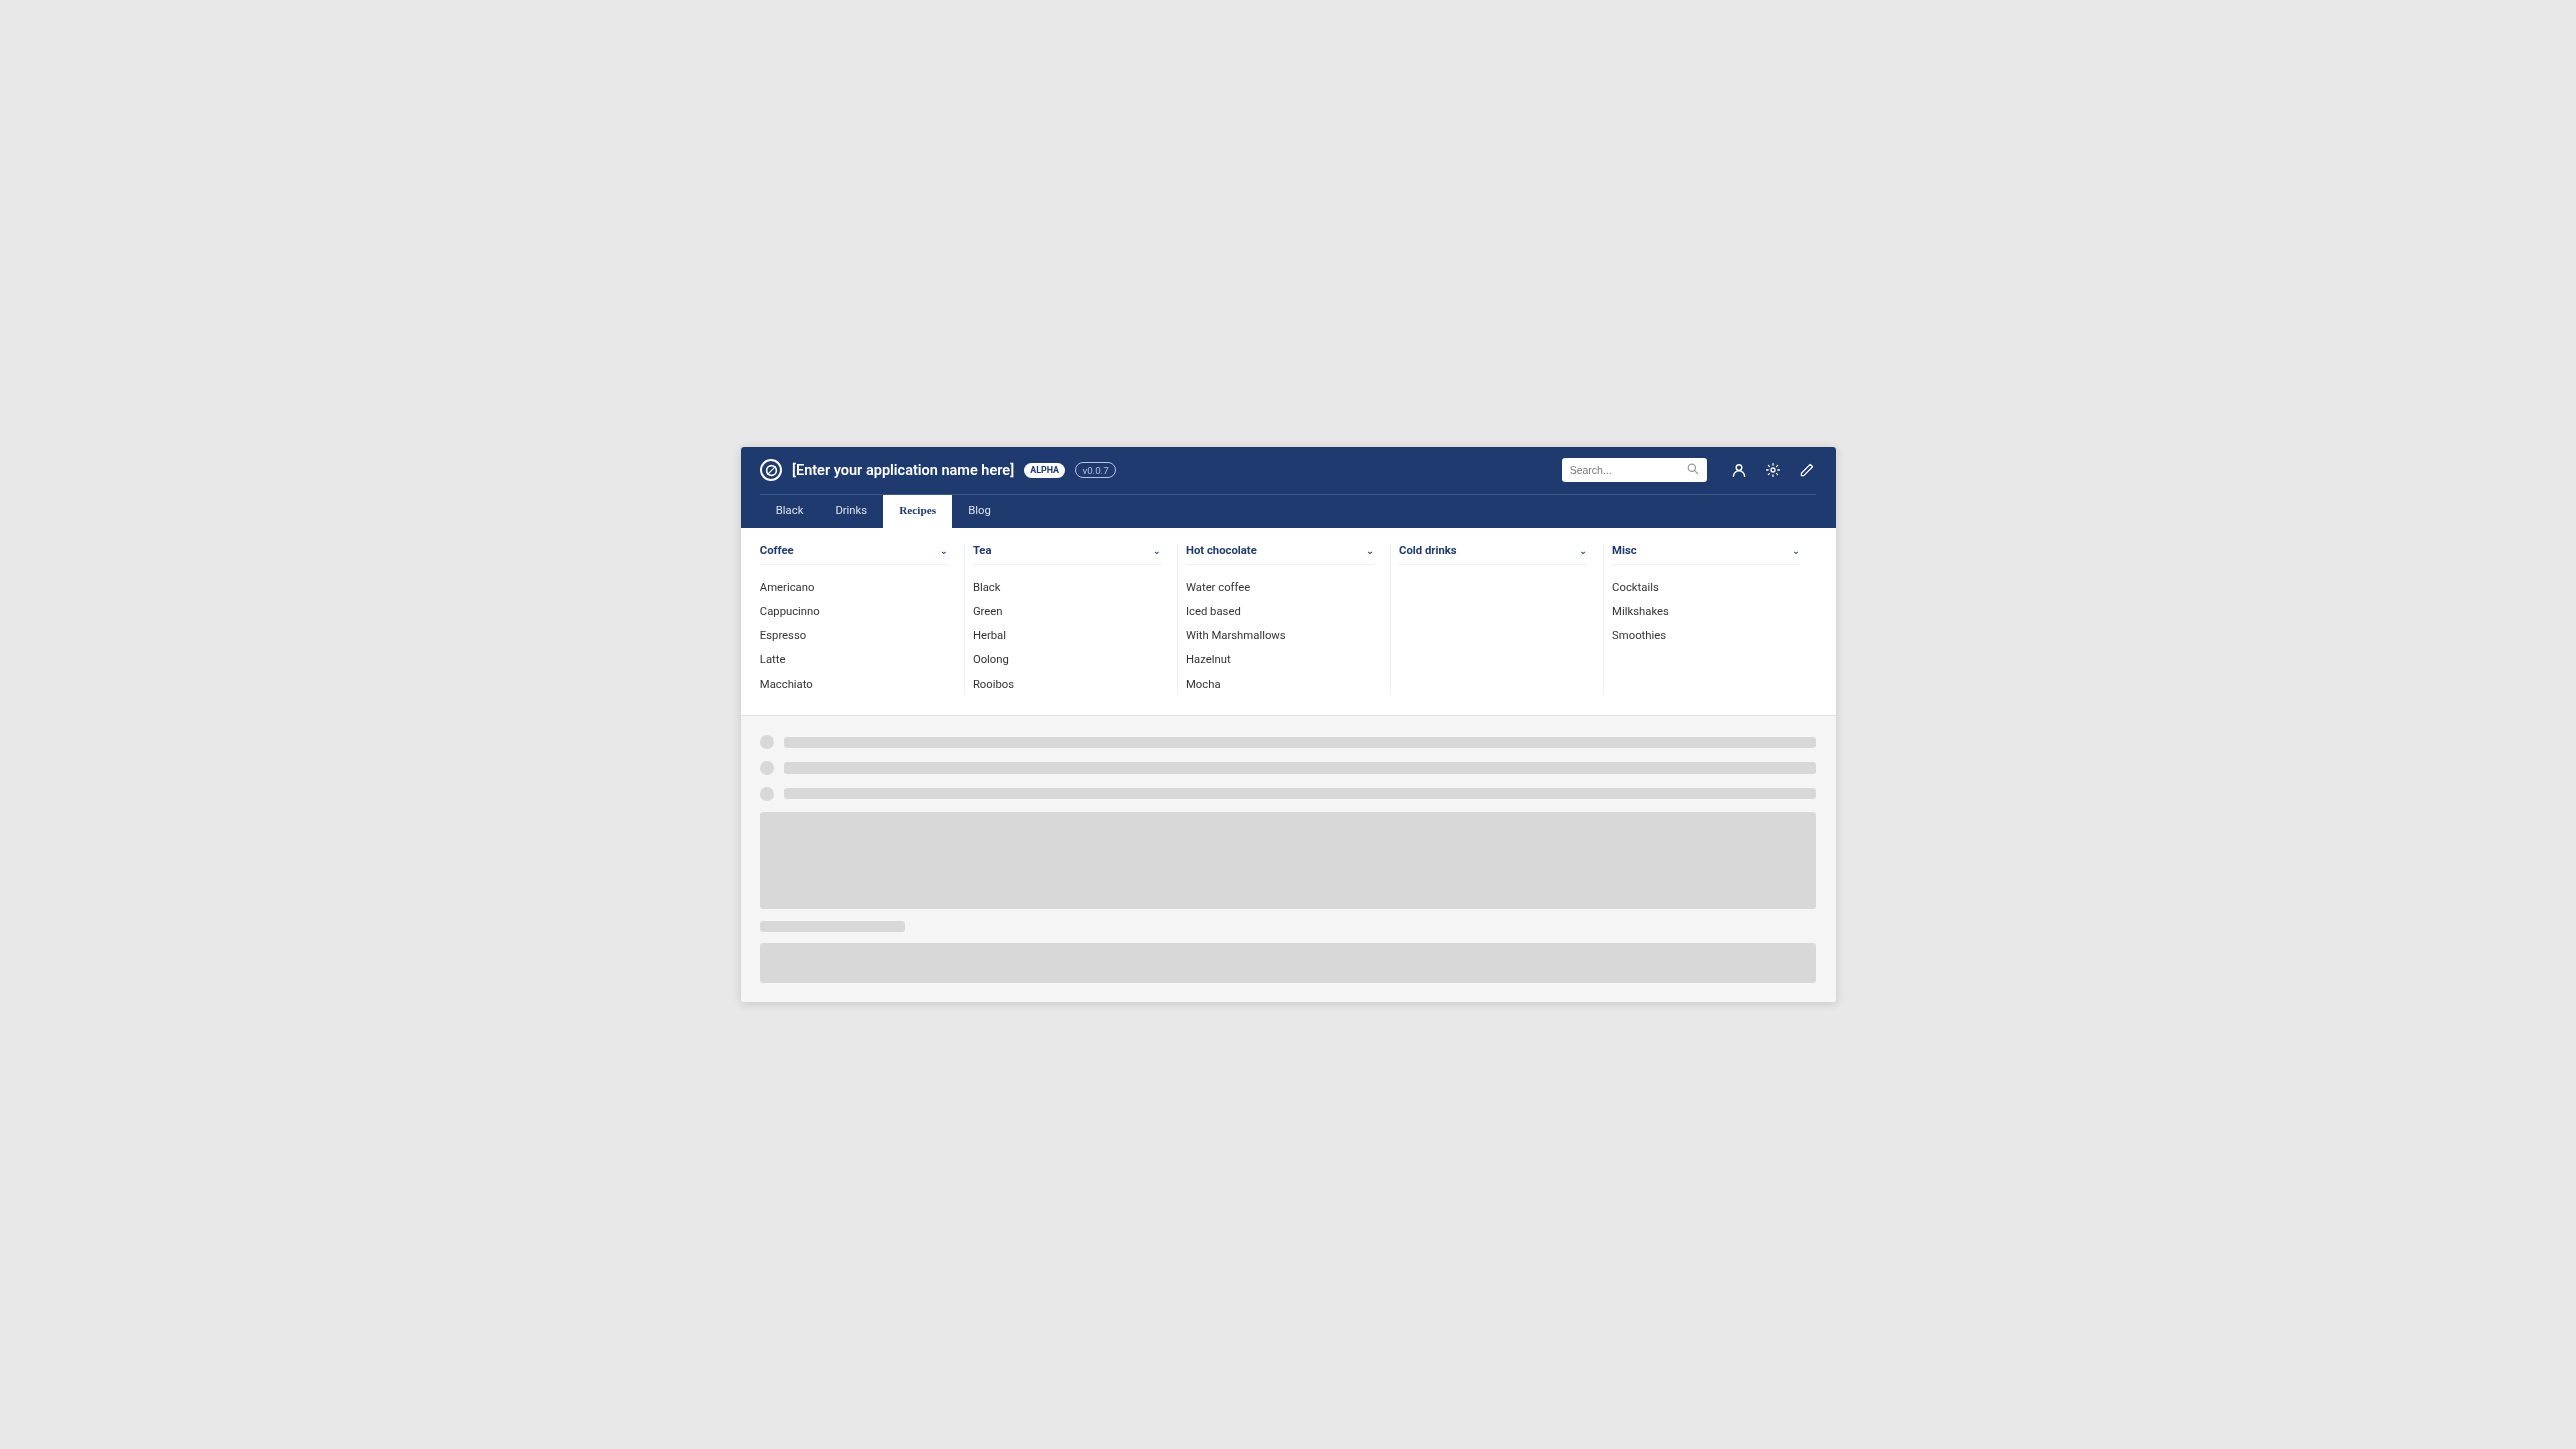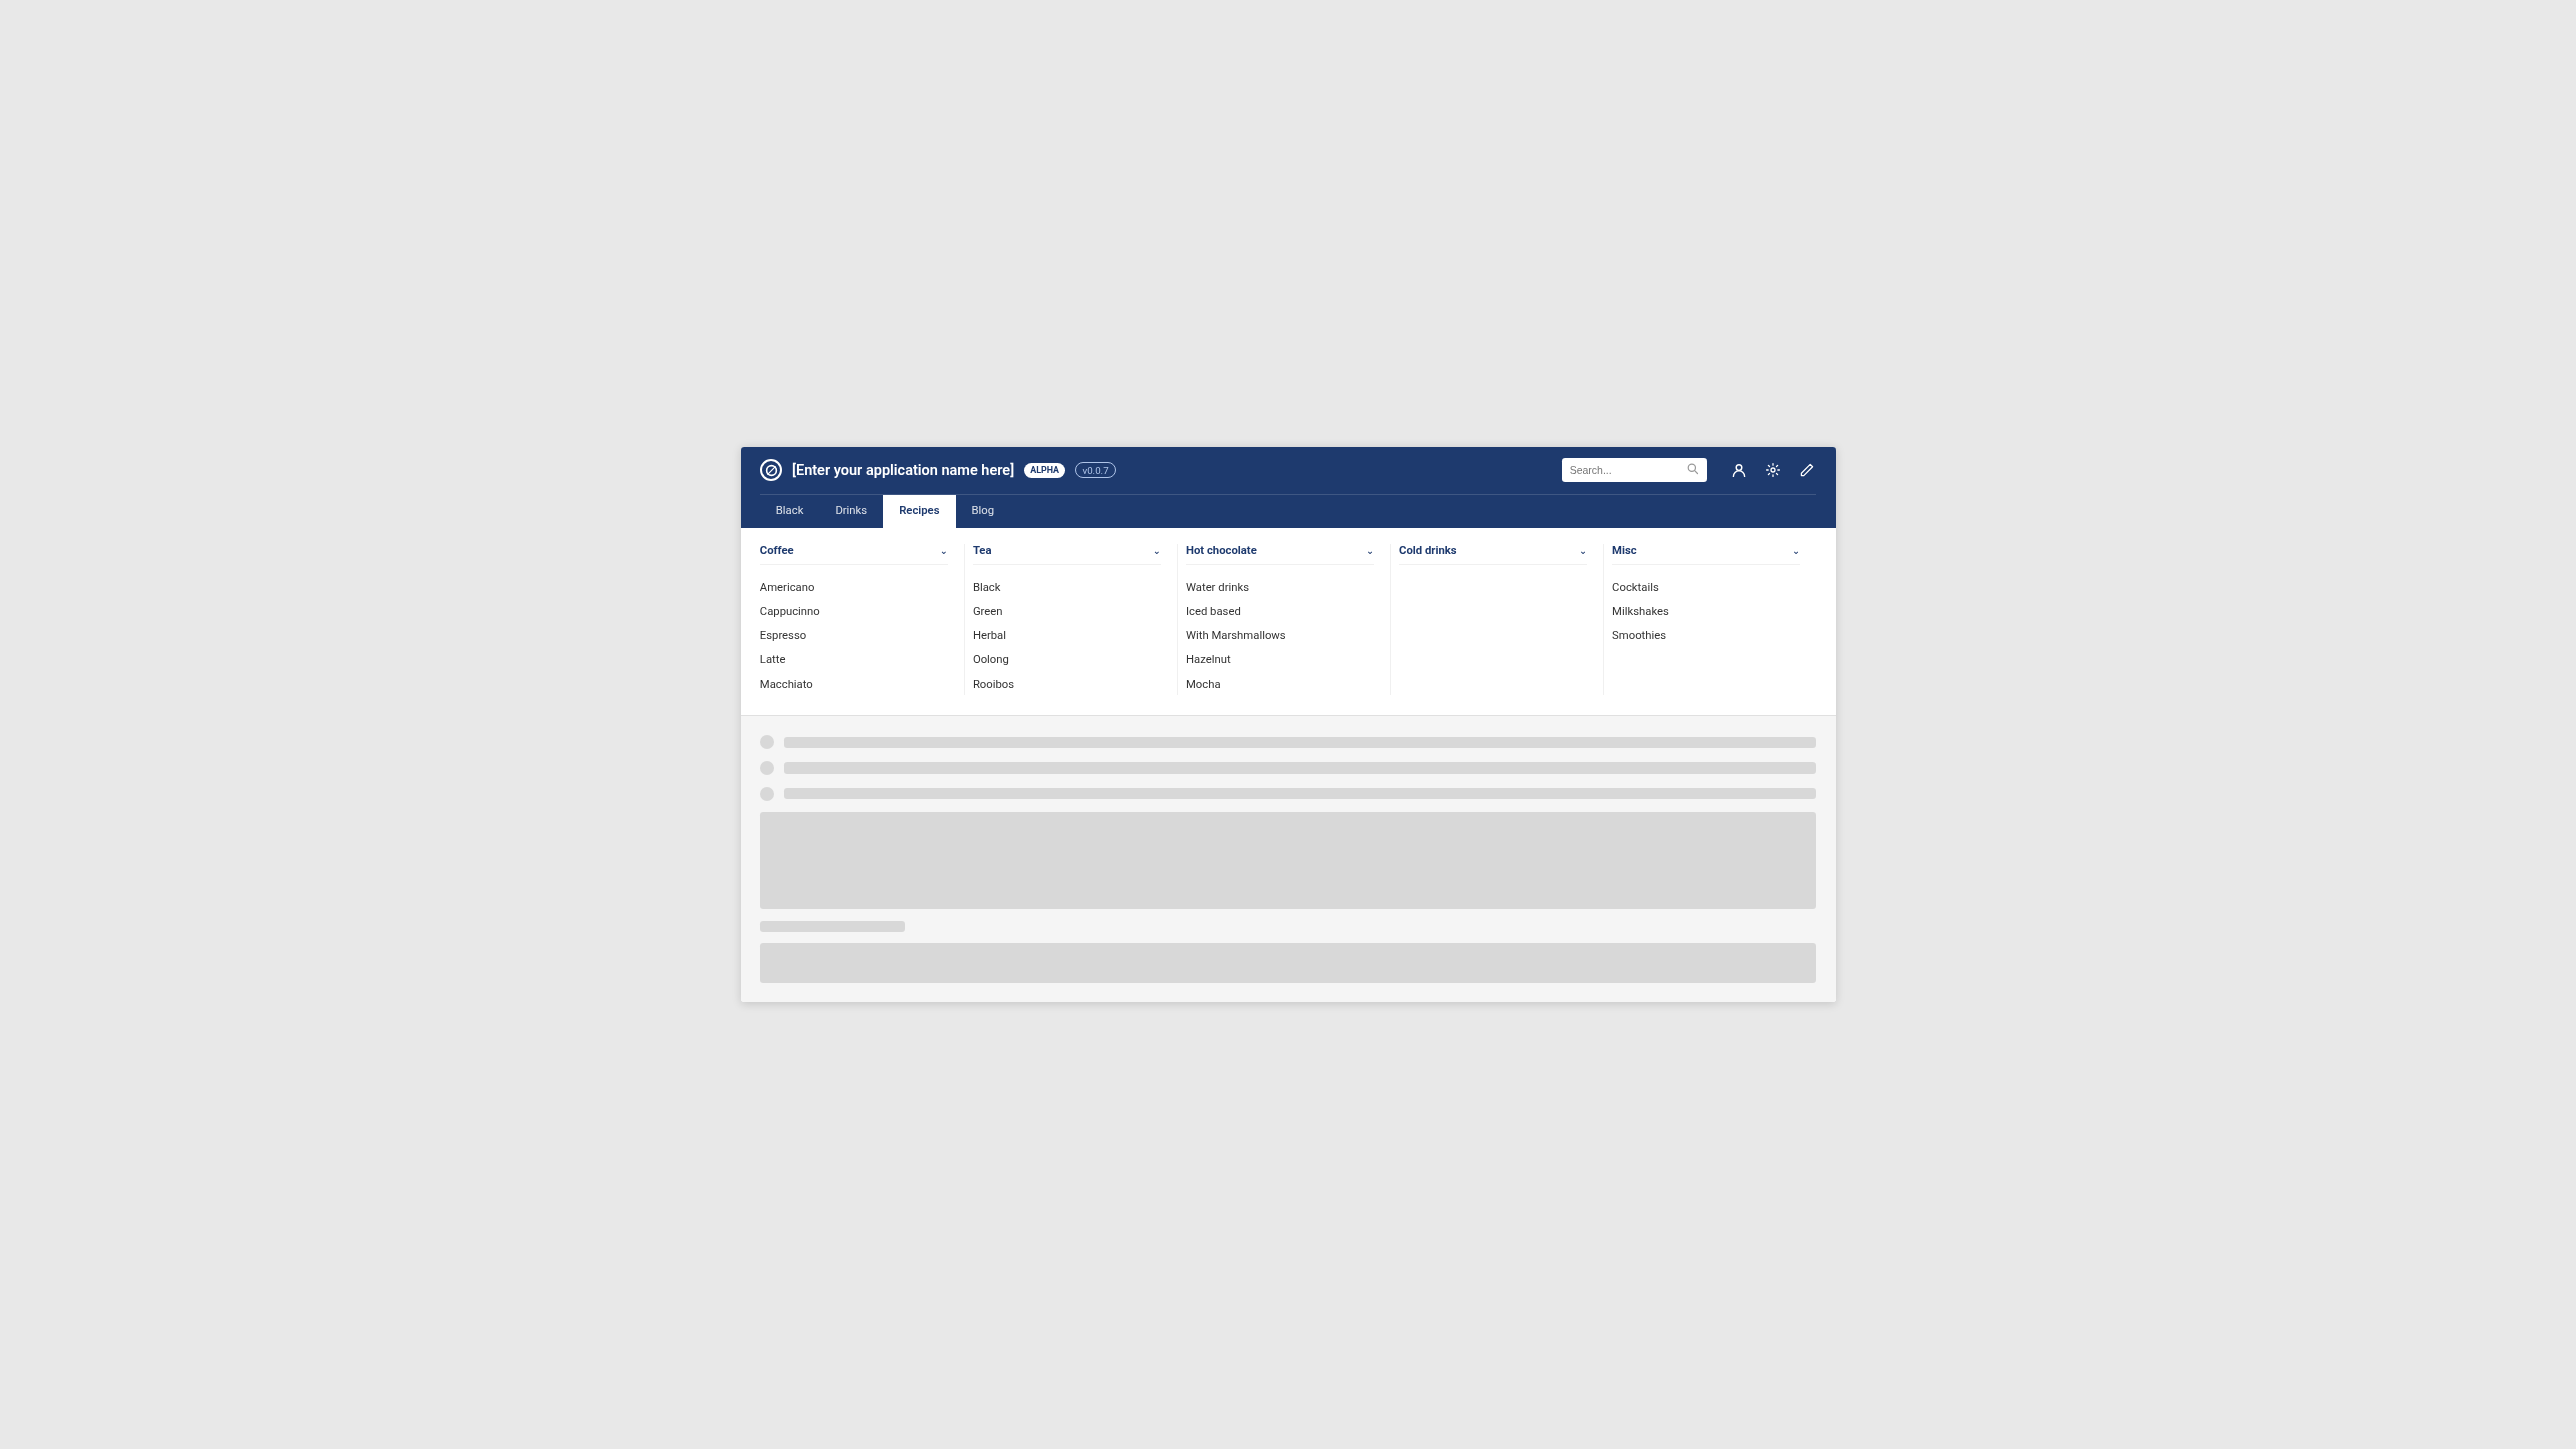--- a/index.html
+++ b/index.html
@@ -121,20 +121,21 @@
       border-bottom: 2.4px solid transparent;
       margin-bottom: -0.8px;
       user-select: none;
     }
     .nav-item.active {
       color: #fff;
       background: #fff;
       color: #1e3a6e;
       border-bottom: 2.4px solid #fff;
       font-weight: 600;
+      font-family: Liberation Serif, serif;
     }
     
     .dropdown-area {
       background: #fff;
       border-bottom: 0.8px solid #e0e0e0;
       padding: 16px 19.3px 19.3px;
     }
     .dropdown-columns {
       display: flex;
       gap: 0;
@@ -306,21 +307,21 @@
           <div class="col-item">Rooibos</div>
         </div>
       </div>
 
       <div class="dropdown-col">
         <div class="col-header">
           <span class="col-header-label">Hot chocolate</span>
           <span class="col-chevron">⌄</span>
         </div>
         <div class="col-items">
-          <div class="col-item">Water drinks</div>
+          <div class="col-item">Water coffee</div>
           <div class="col-item">Iced based</div>
           <div class="col-item">With Marshmallows</div>
           <div class="col-item">Hazelnut</div>
           <div class="col-item">Mocha</div>
         </div>
       </div>
 
       <div class="dropdown-col">
         <div class="col-header">
           <span class="col-header-label">Cold drinks</span>

